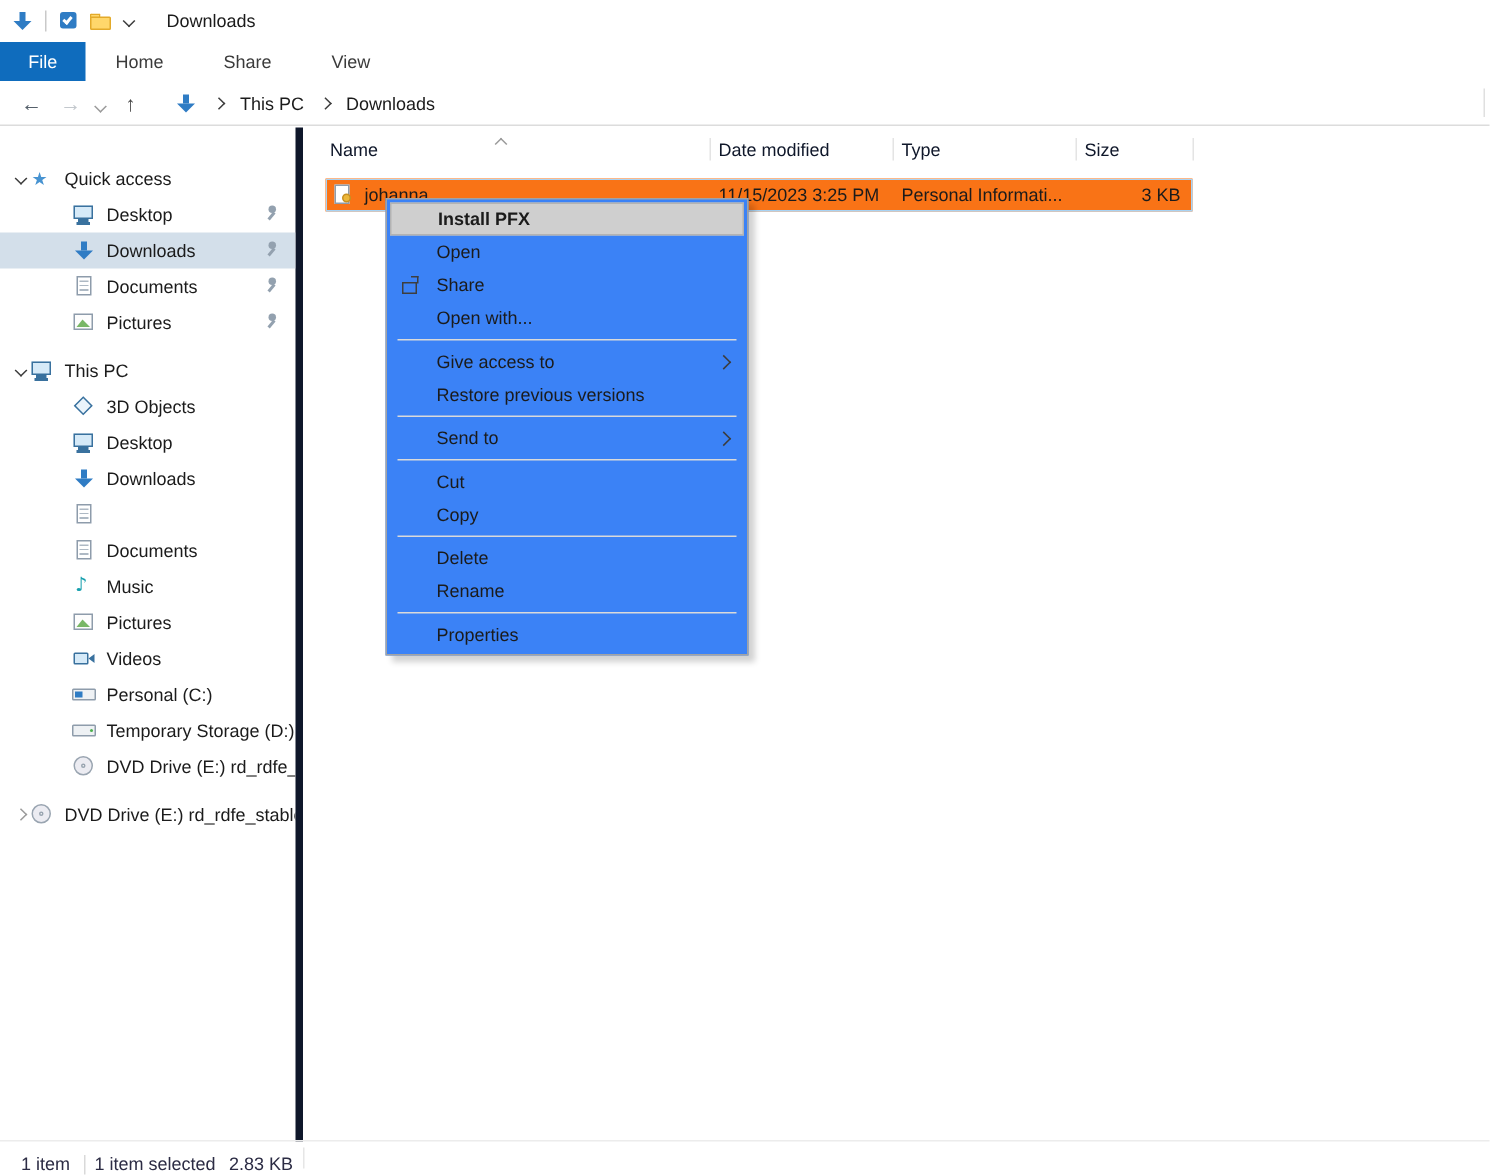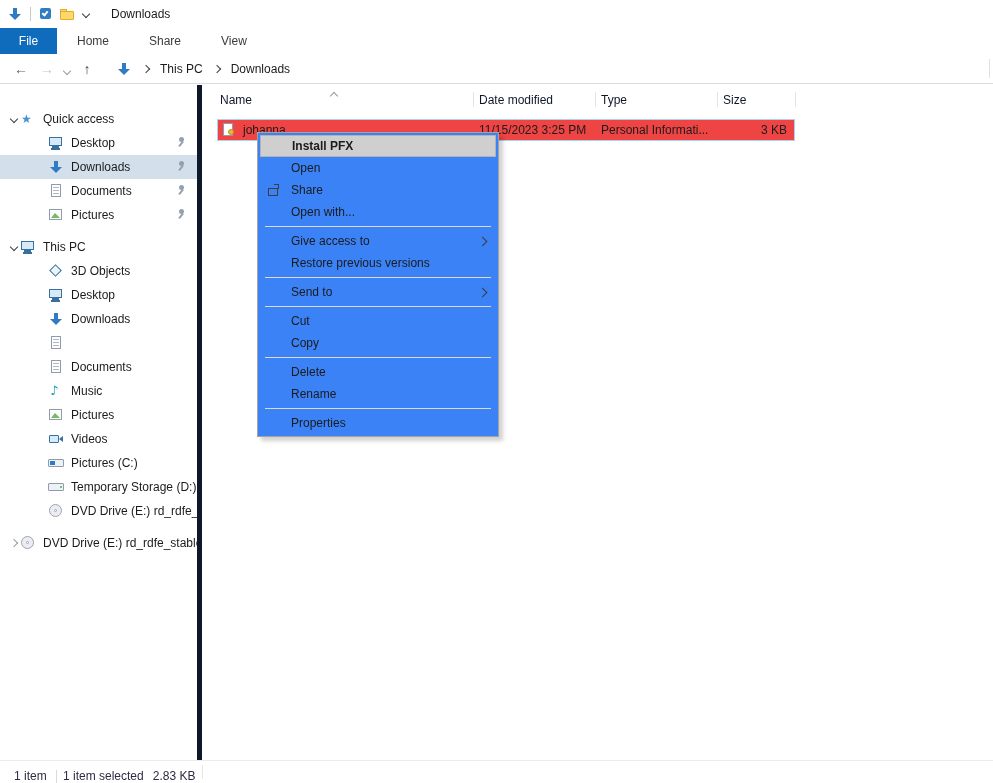--- a/index.html
+++ b/index.html
@@ -84,21 +84,21 @@
 
   .filearea{position:absolute;left:203px;top:0;right:0;bottom:0;}
   .lheader{position:relative;display:flex;height:29px;align-items:center;color:#0f172a;}
   .hcell{box-sizing:border-box;}
   .h-name{width:270px;padding-left:17px;}
   .h-date{width:122px;padding-left:6px;}
   .h-type{width:122px;padding-left:6px;}
   .h-size{width:78px;padding-left:6px;}
   .hsep{position:absolute;top:7px;width:1px;height:15px;background:#e4e4e4;}
   .sort-ind{position:absolute;left:128px;top:3px;}
-  .frow{position:absolute;left:14px;top:34px;width:578px;height:22px;display:flex;align-items:center;background:#ef4444;box-shadow:inset 0 0 0 1px #a8d3f4;}
+  .frow{position:absolute;left:14px;top:34px;width:578px;height:22px;display:flex;align-items:center;background:#f97316;box-shadow:inset 0 0 0 1px #a8d3f4;}
   .c-name{flex:0 0 256px;display:flex;align-items:center;gap:6px;padding-left:4px;box-sizing:border-box;overflow:hidden;}
   .c-date{flex:0 0 122px;padding-left:6px;box-sizing:border-box;}
   .c-type{flex:0 0 122px;padding-left:6px;box-sizing:border-box;white-space:nowrap;overflow:hidden;}
   .c-size{flex:0 0 78px;box-sizing:border-box;text-align:right;padding-right:8px;}
 
   
   .cmenu{position:absolute;left:257px;top:132px;width:242px;box-sizing:border-box;background:#3b82f6;border:1px solid #a3a3a3;box-shadow:4px 4px 4px rgba(0,0,0,.18);padding:2px 0;z-index:20;}
   .mi{height:22px;line-height:22px;padding-left:33px;position:relative;display:flex;align-items:center;color:#1b1b1b;}
   .mi.default{font-weight:bold;background:#cfcfcf;border:1px solid #b3b3b3;margin:0 2px;padding-left:31px;height:22px;line-height:20px;box-sizing:border-box;}
   .mi .mi-icon{position:absolute;left:9px;top:4px;}
@@ -221,21 +221,21 @@
       <div class="srow level1">
         <span class="ic ic-pic"></span>
         <span class="lbl">Pictures</span>
       </div>
       <div class="srow level1">
         <span class="ic ic-video"></span>
         <span class="lbl">Videos</span>
       </div>
       <div class="srow level1">
         <span class="ic ic-windrive"></span>
-        <span class="lbl">Pictures (C:)</span>
+        <span class="lbl">Personal (C:)</span>
       </div>
       <div class="srow level1">
         <span class="ic ic-drive"></span>
         <span class="lbl">Temporary Storage (D:)</span>
       </div>
       <div class="srow level1">
         <span class="ic ic-dvd"></span>
         <span class="lbl">DVD Drive (E:) rd_rdfe_stable</span>
       </div>
 

